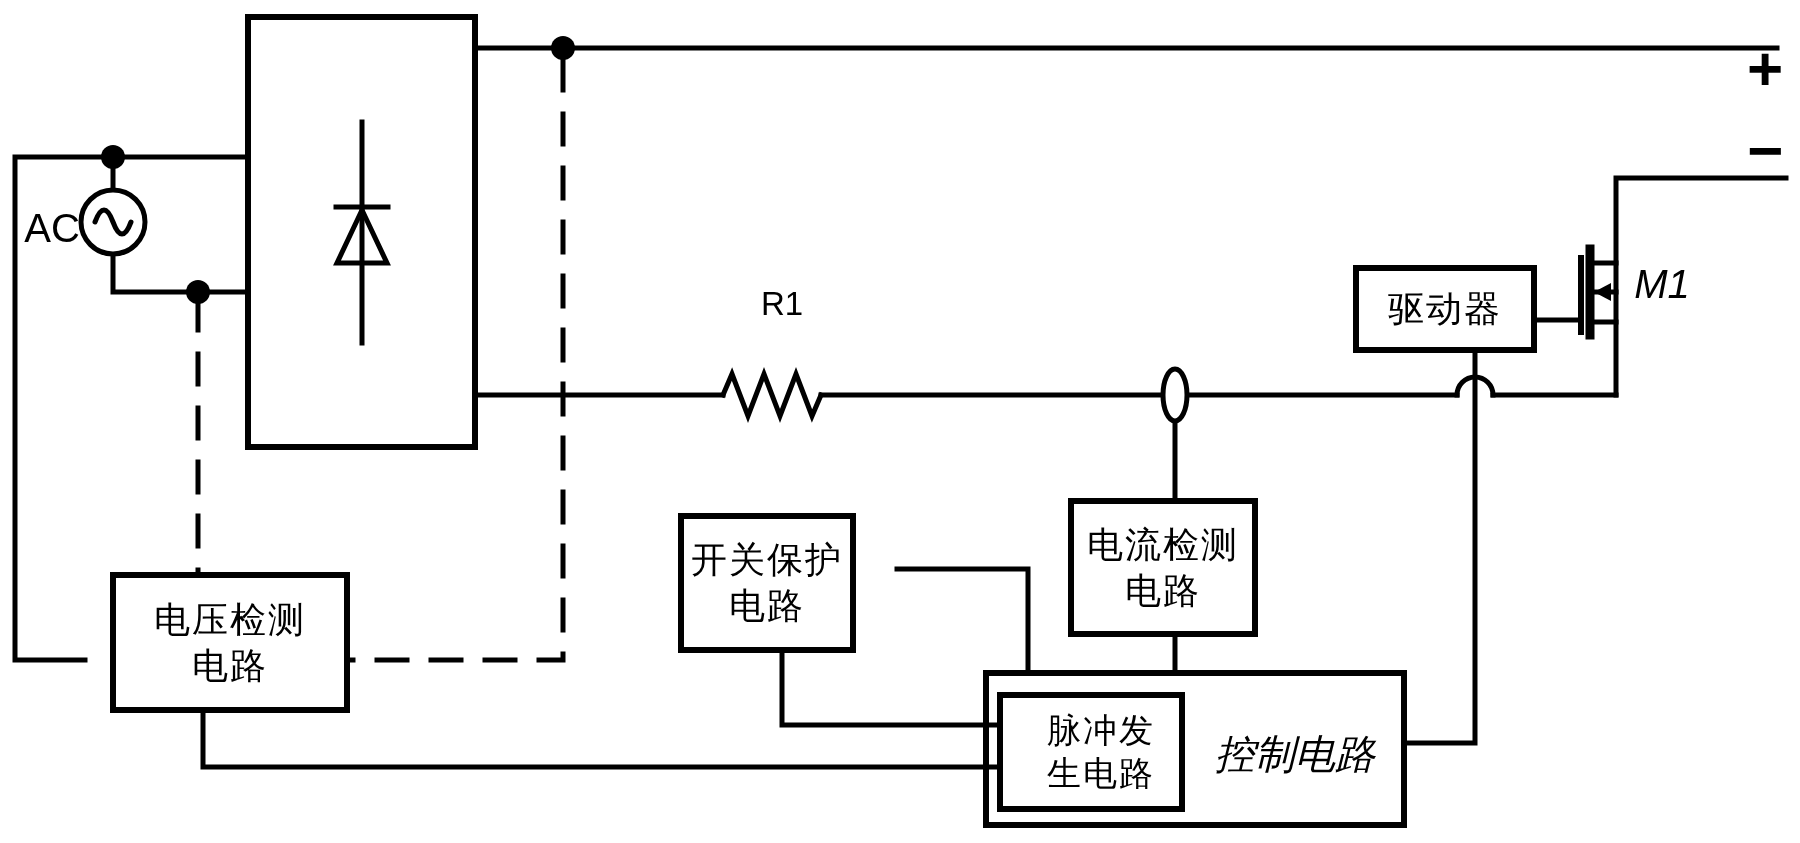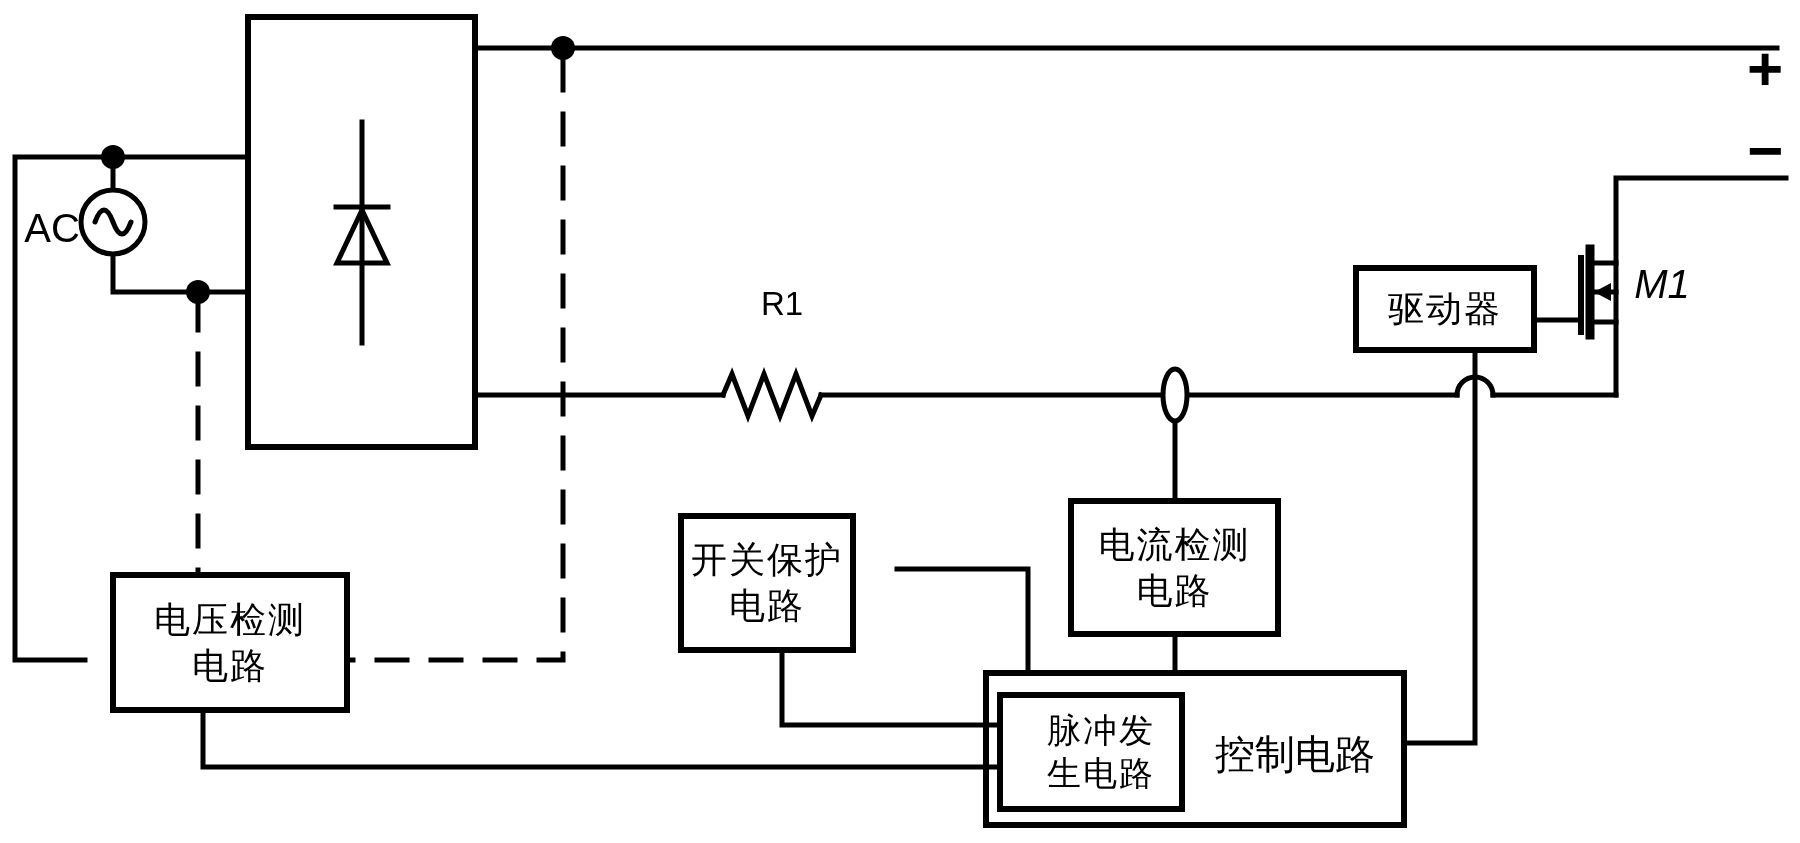--- a/index.html
+++ b/index.html
@@ -85,27 +85,27 @@
   <div class="box" style="left:85px;top:572px;width:240px;height:141px;margin-left:25px;">
     <span>电压检测</span>
     <span>电路</span>
   </div>
 
   <div class="box" style="left:678px;top:500px;width:178px;height:140px;margin-top:13px;">
     <span>开关保护</span>
     <span>电路</span>
   </div>
 
-  <div class="box" style="left:1068px;top:498px;width:213px;height:139px;">
+  <div class="box" style="left:1068px;top:498px;width:190px;height:139px;">
     <span>电流检测</span>
     <span>电路</span>
   </div>
 
   <div class="box box--transparent" style="left:983px;top:670px;width:424px;height:158px;"></div>
-  <div class="lbl" style="left:1195px;top:726px;width:200px;height:56px;font-size:40px;">控制电路</div>
+  <div class="lbl" style="left:1195px;top:726px;width:200px;height:56px;font-size:40px;font-style:italic;">控制电路</div>
 
   <div class="box" style="left:997px;top:692px;width:188px;height:120px;font-size:34px;line-height:43px;padding-left:20px;">
     <span>脉冲发</span>
     <span>生电路</span>
   </div>
 
   <div class="box" style="left:1353px;top:265px;width:184px;height:88px;">
     <span>驱动器</span>
   </div>
 

